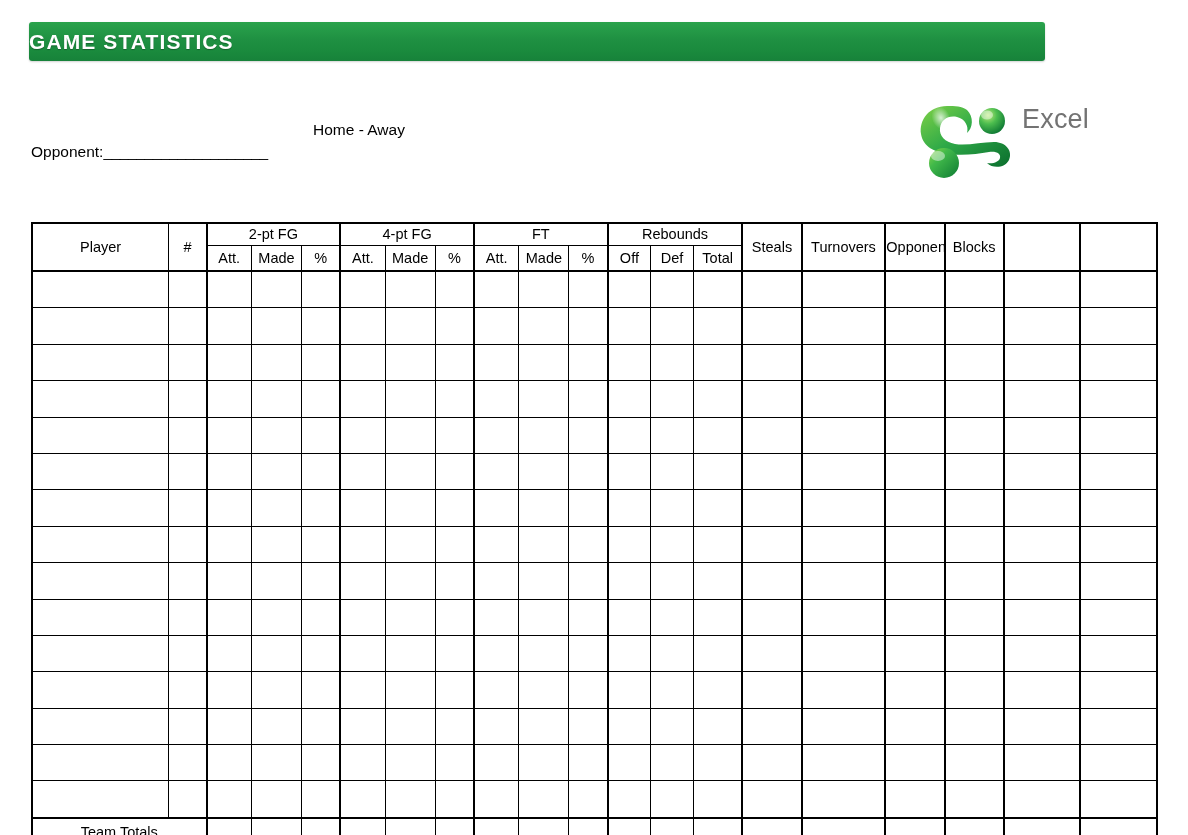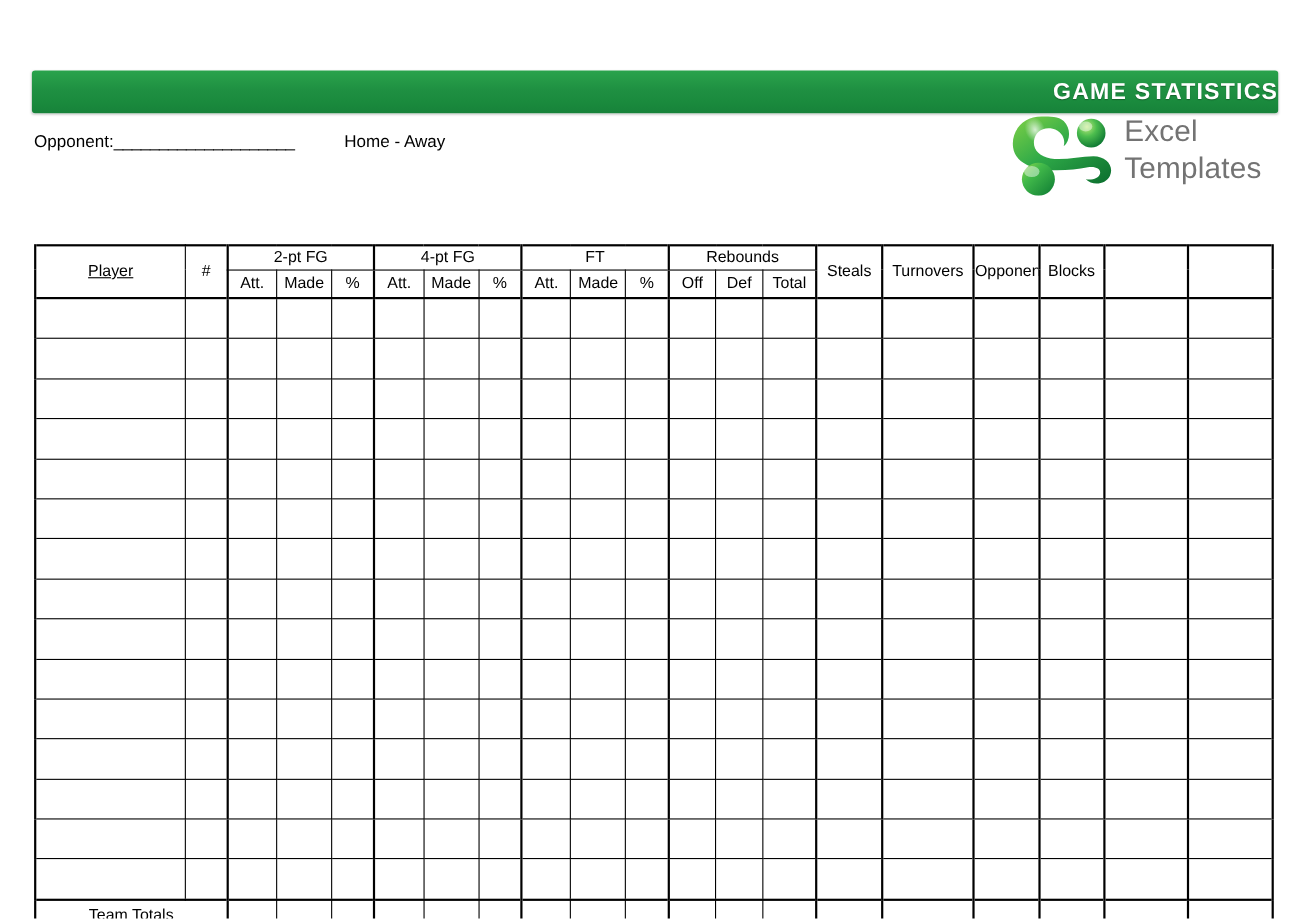--- a/index.html
+++ b/index.html
@@ -14,48 +14,47 @@
     color: #000000;
     position: relative;
     overflow: hidden;
   }
 
   
   .banner {
     position: absolute;
     left: 29px;
     top: 22px;
-    width: 1133px;
+    width: 1016px;
     height: 39px;
     border-radius: 3px;
     background: linear-gradient(to bottom, #2aa34c 0%, #1f9042 45%, #1a8a3d 75%, #17823a 100%);
     box-shadow: 0 1px 2px rgba(0,0,0,0.18);
     display: flex;
     align-items: center;
-    justify-content: flex-end;
-    margin-top: 42px;
+    justify-content: flex-start;
   }
   .banner-title {
     color: #ffffff;
     font-size: 21px;
     font-weight: bold;
     letter-spacing: 1.1px;
     text-shadow: 0 1px 1px rgba(0,0,0,0.30);
   }
 
   
   .meta {
     position: absolute;
     left: 31px;
     top: 118px;
     font-size: 15.5px;
     line-height: 24px;
     white-space: nowrap;
   }
-  .meta-row { display: block; }
+  .meta-row { display: block; margin-top: 22px; }
   .meta-blank { letter-spacing: -0.4px; }
   .home-away {
     position: absolute;
     left: 313px;
     top: 118px;
     font-size: 15.5px;
     line-height: 24px;
     white-space: nowrap;
     text-align: center;
   }
@@ -126,21 +125,21 @@
   .col-num    { width: 37px; }
   .col-s      { width: 44px; }
   .col-made   { width: 49px; }
   .col-pct    { width: 38px; }
   .col-reb    { width: 42px; }
   .col-tot    { width: 48px; }
   .col-wide   { width: 58px; }
   .col-turn   { width: 82px; }
   .col-blank  { width: 75px; }
 
-  .cell-player { text-align: center; text-decoration: underline; }
+  .cell-player { text-align: center; }
   td.data-cell { height: 35.4px; }
 
   .totals-row td { height: 27px; }
   .totals-label {
     text-align: left;
     padding-left: 4px;
     font-size: 15px;
   }
 </style>
 </head>
@@ -186,21 +185,20 @@
     <ellipse cx="26" cy="18" rx="9" ry="12" fill="url(#gGloss)" transform="rotate(-22 26 18)"></ellipse>
 
     <circle cx="77" cy="21" r="13" fill="url(#gDot)"></circle>
     <ellipse cx="72" cy="15" rx="6" ry="4.5" fill="#ffffff" opacity="0.45"></ellipse>
 
     <circle cx="29" cy="63" r="15" fill="url(#gBig)"></circle>
     <ellipse cx="23" cy="56" rx="7" ry="5" fill="#ffffff" opacity="0.45"></ellipse>
   </svg>
   <div class="logo-text">
     <span>Excel</span>
-    <span>Templates</span>
   </div>
 </div>
 
 <div class="sheet">
   <table class="stats">
     <colgroup>
       <col class="col-player">
         <col class="col-num">
       <col class="col-s">
         <col class="col-made">

